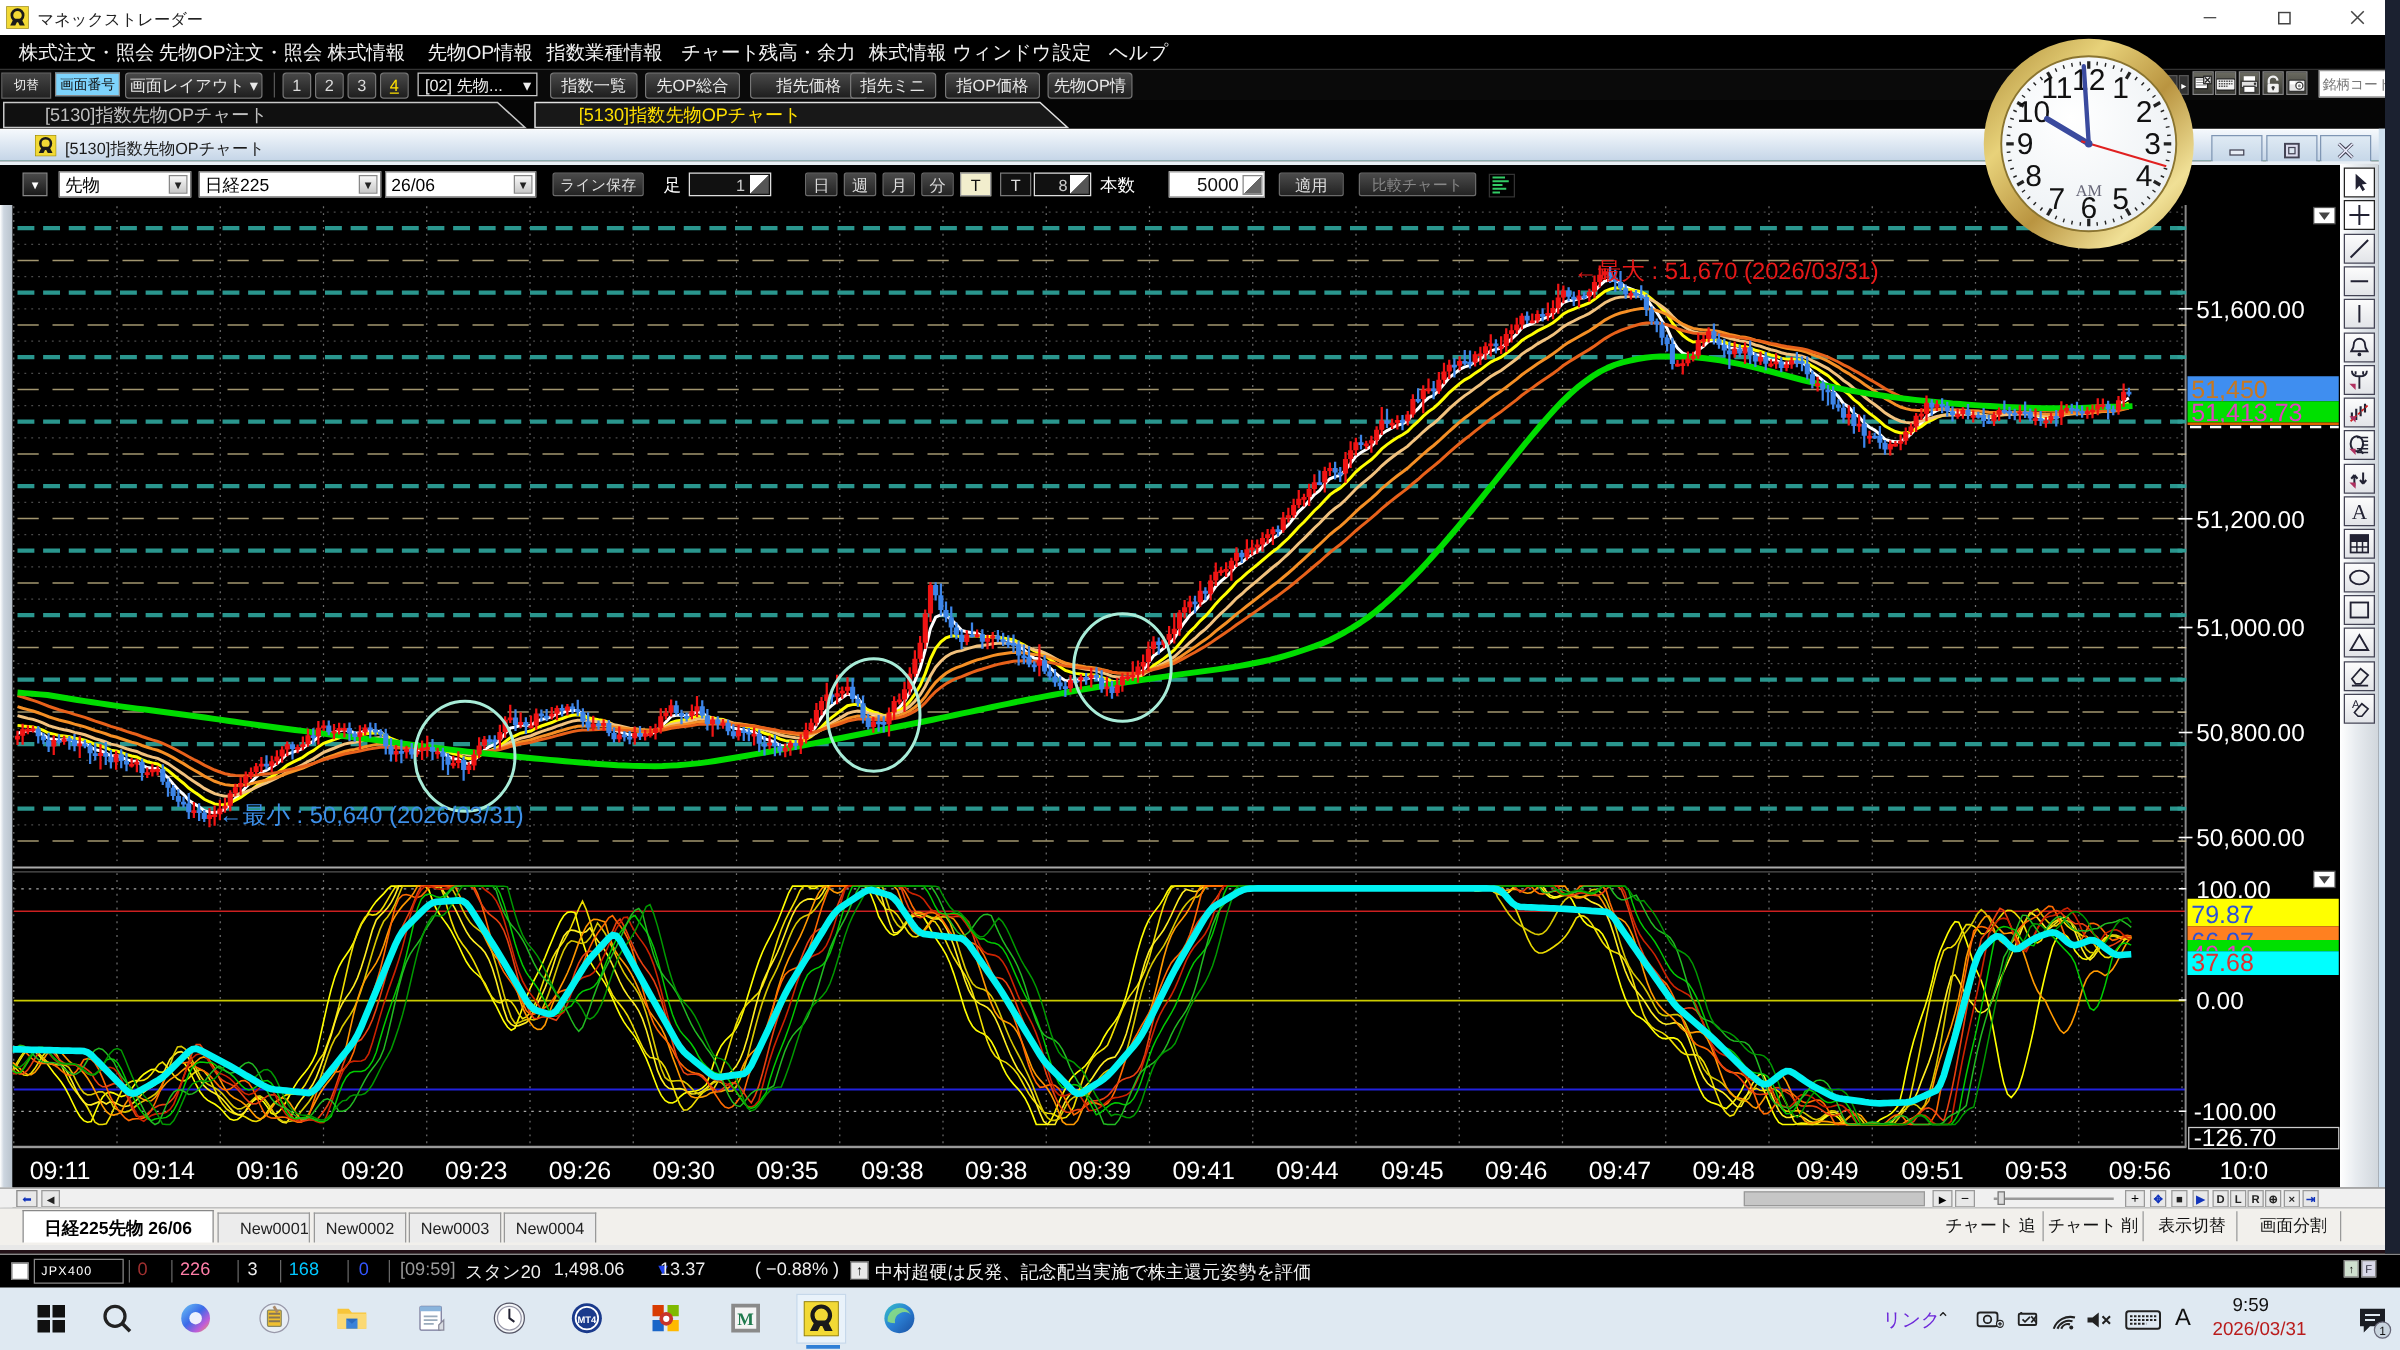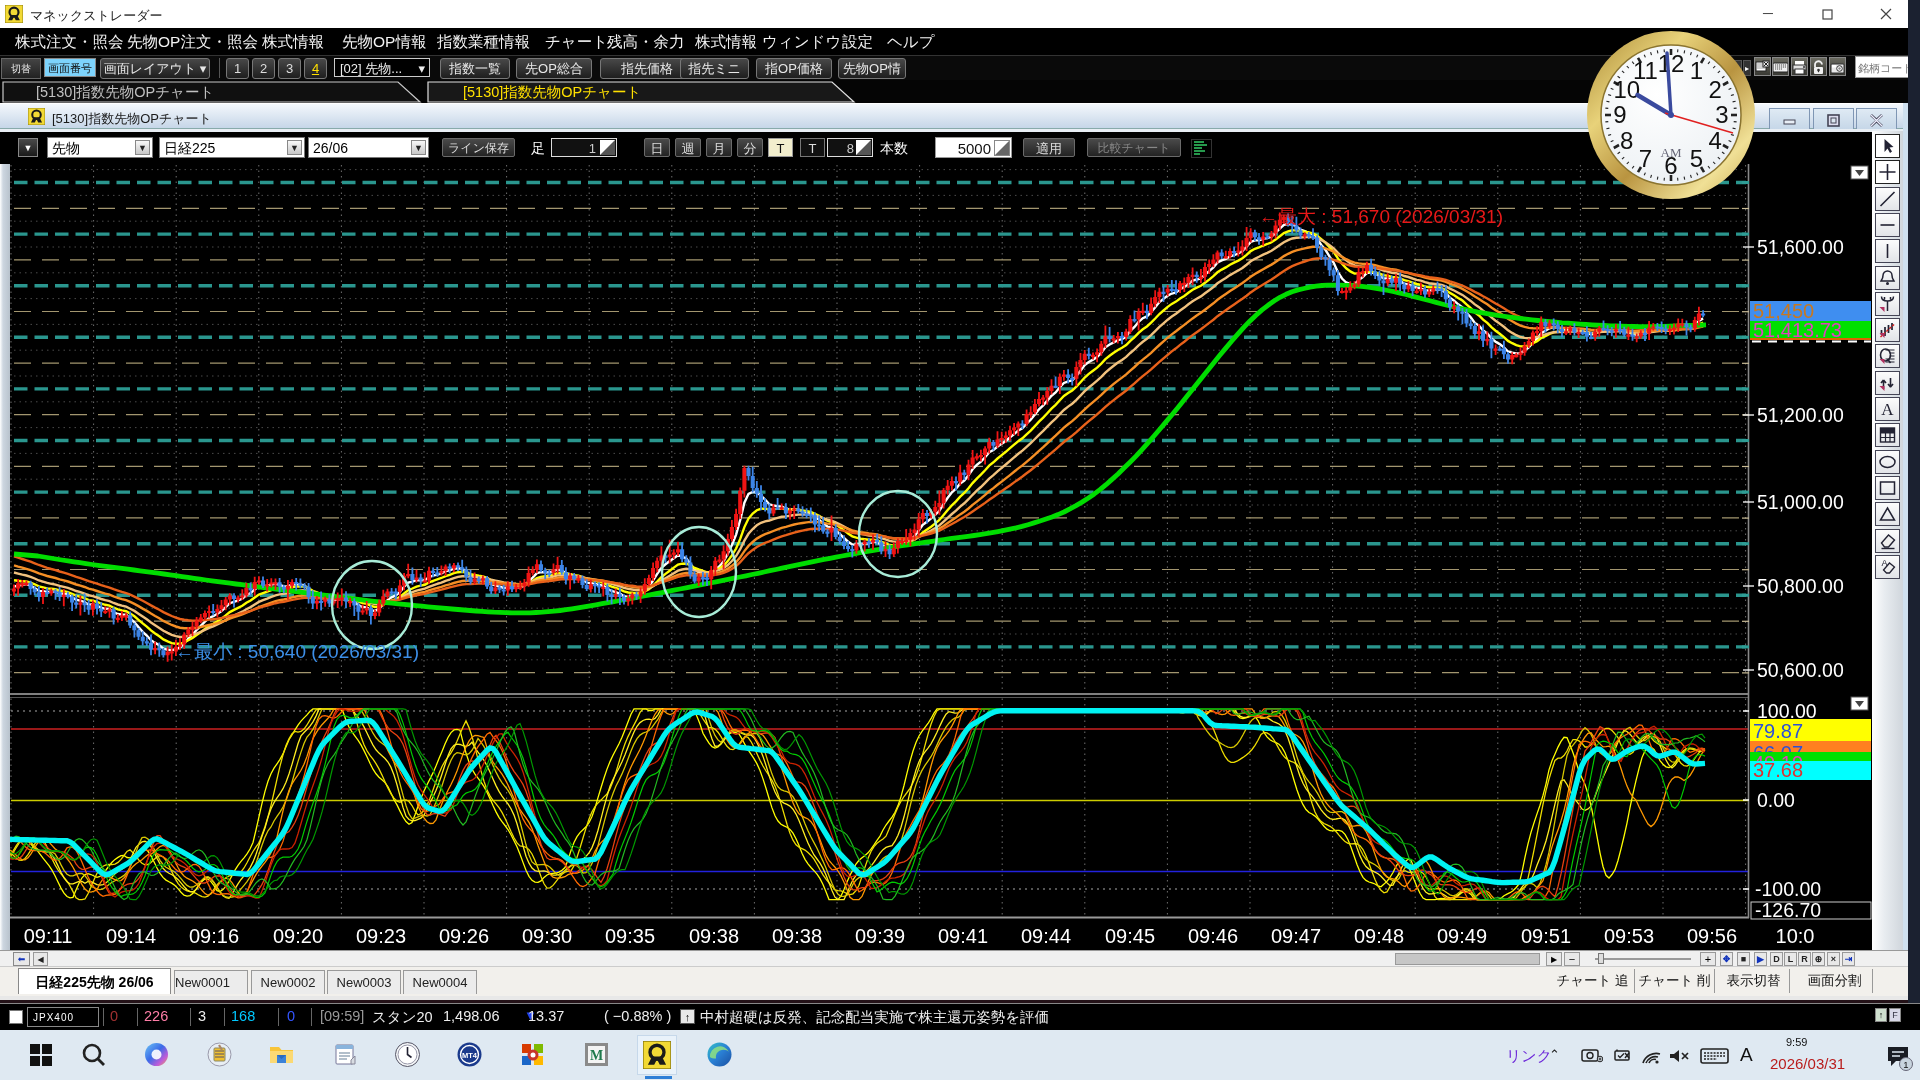--- a/index.html
+++ b/index.html
@@ -418,21 +418,21 @@
     <div style="position:absolute;left:1754px;top:1px;width:13px;height:14px;background:#e8e8e8;border:1px solid #999;font-size:9px;text-align:center;line-height:13px;color:#1133bb;font-weight:bold">▶</div>
     <div style="position:absolute;left:1770px;top:1px;width:13px;height:14px;background:#e8e8e8;border:1px solid #999;font-size:9px;text-align:center;line-height:13px;color:#222;font-weight:bold">D</div>
     <div style="position:absolute;left:1784px;top:1px;width:13px;height:14px;background:#e8e8e8;border:1px solid #999;font-size:9px;text-align:center;line-height:13px;color:#222;font-weight:bold">L</div>
     <div style="position:absolute;left:1798px;top:1px;width:13px;height:14px;background:#e8e8e8;border:1px solid #999;font-size:9px;text-align:center;line-height:13px;color:#222;font-weight:bold">R</div>
     <div style="position:absolute;left:1812px;top:1px;width:13px;height:14px;background:#e8e8e8;border:1px solid #999;font-size:9px;text-align:center;line-height:13px;color:#222;font-weight:bold">⊕</div>
     <div style="position:absolute;left:1827px;top:1px;width:13px;height:14px;background:#e8e8e8;border:1px solid #999;font-size:9px;text-align:center;line-height:13px;color:#222;font-weight:bold">×</div>
     <div style="position:absolute;left:1842px;top:1px;width:13px;height:14px;background:#e8e8e8;border:1px solid #999;font-size:9px;text-align:center;line-height:13px;color:#1133bb;font-weight:bold">⇥</div>
   </div>
 <div style="position:absolute;left:0;top:966px;width:1908px;height:30px;background:#f2f0ec;border-top:1px solid #ccc">
     <div style="position:absolute;left:18px;top:1px;width:153px;height:26px;background:#fff;border:1px solid #888;border-bottom:none;color:#000;font-size:14px;font-weight:bold;text-align:center;line-height:26px">日経225先物 26/06</div>
-    <div style="position:absolute;left:174px;top:3px;width:74px;height:24px;background:#ececec;border:1px solid #999;border-bottom:none;color:#222;font-size:13px;text-align:left;line-height:24px">New0001</div>
+    <div style="position:absolute;left:174px;top:3px;width:74px;height:24px;background:#ececec;border:1px solid #999;border-bottom:none;color:#222;font-size:13px;text-align:right;line-height:24px">New0001</div>
     <div style="position:absolute;left:251px;top:3px;width:74px;height:24px;background:#ececec;border:1px solid #999;border-bottom:none;color:#222;font-size:13px;text-align:center;line-height:24px">New0002</div>
     <div style="position:absolute;left:327px;top:3px;width:74px;height:24px;background:#ececec;border:1px solid #999;border-bottom:none;color:#222;font-size:13px;text-align:center;line-height:24px">New0003</div>
     <div style="position:absolute;left:403px;top:3px;width:74px;height:24px;background:#ececec;border:1px solid #999;border-bottom:none;color:#222;font-size:13px;text-align:center;line-height:24px">New0004</div>
     <div style="position:absolute;left:1551px;top:2px;width:84px;height:24px;border-right:1px solid #999;color:#111;font-size:13.5px;text-align:center;line-height:24px">チャート 追加</div>
     <div style="position:absolute;left:1635px;top:2px;width:80px;height:24px;border-right:1px solid #999;color:#111;font-size:13.5px;text-align:center;line-height:24px">チャート 削除</div>
     <div style="position:absolute;left:1718px;top:2px;width:72px;height:24px;border-right:1px solid #999;color:#111;font-size:13.5px;text-align:center;line-height:24px">表示切替</div>
     <div style="position:absolute;left:1797px;top:2px;width:76px;height:24px;border-right:1px solid #999;color:#111;font-size:13.5px;text-align:center;line-height:24px">画面分割</div>
   </div>
 <div style="position:absolute;left:0;top:996px;width:1908px;height:7px;background:#e8e8e8;border-bottom:3px solid #241218"></div>
 <div style="position:absolute;left:0;top:1003px;width:1920px;height:27px;background:#000;border-top:1px solid #888">
@@ -564,21 +564,21 @@
     </svg>
     <svg width="24" height="18" style="position:absolute;left:1668px;top:17px">
       <path d="M2 7 h4 l5 -4 v12 l-5 -4 H2 Z" fill="#222"></path>
       <path d="M14 6 l6 6 M20 6 l-6 6" stroke="#222" stroke-width="1.7"></path>
     </svg>
     <svg width="30" height="20" style="position:absolute;left:1700px;top:16px">
       <rect x="1" y="3" width="27" height="14" rx="2" fill="none" stroke="#222" stroke-width="1.6"></rect>
       <path d="M4 7h21M4 10h21M4 13h13" stroke="#222" stroke-width="1.5" stroke-dasharray="2 1.2"></path>
     </svg>
     <span style="position:absolute;left:1740px;top:14px;font-size:19px;color:#111">A</span>
-    <span style="position:absolute;left:1786px;top:6px;font-size:11px;color:#111">9:59</span>
+    <span style="position:absolute;left:1786px;top:6px;font-size:15px;color:#111">9:59</span>
     <span style="position:absolute;left:1770px;top:25px;font-size:15px;color:#b91c1c">2026/03/31</span>
     <svg width="30" height="30" style="position:absolute;left:1884px;top:13px">
       <path d="M4 4 h20 v14 h-12 l-5 5 v-5 h-3 z" fill="#1a1d24"></path>
       <path d="M8 9h12M8 13h8" stroke="#dfe9f2" stroke-width="1.6"></path>
       <circle cx="22" cy="21" r="6.5" fill="#c8d4de" stroke="#667"></circle>
       <text x="22" y="25" font-size="9.5" text-anchor="middle" fill="#111">1</text>
     </svg>
   </div>
 <svg width="172" height="172" viewBox="0 0 172 172" style="position:absolute;left:1585px;top:29px">
     <defs>

